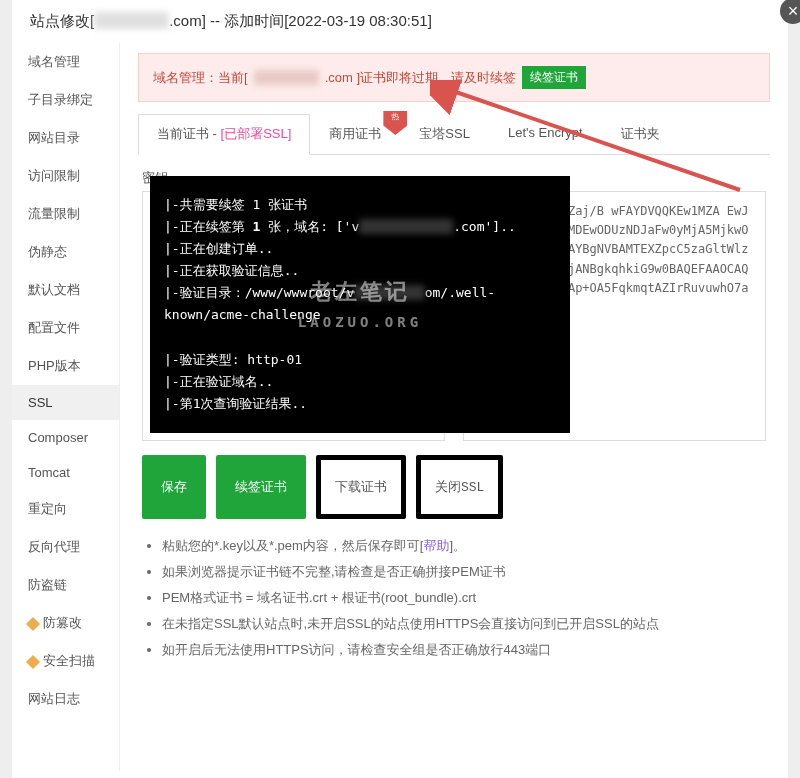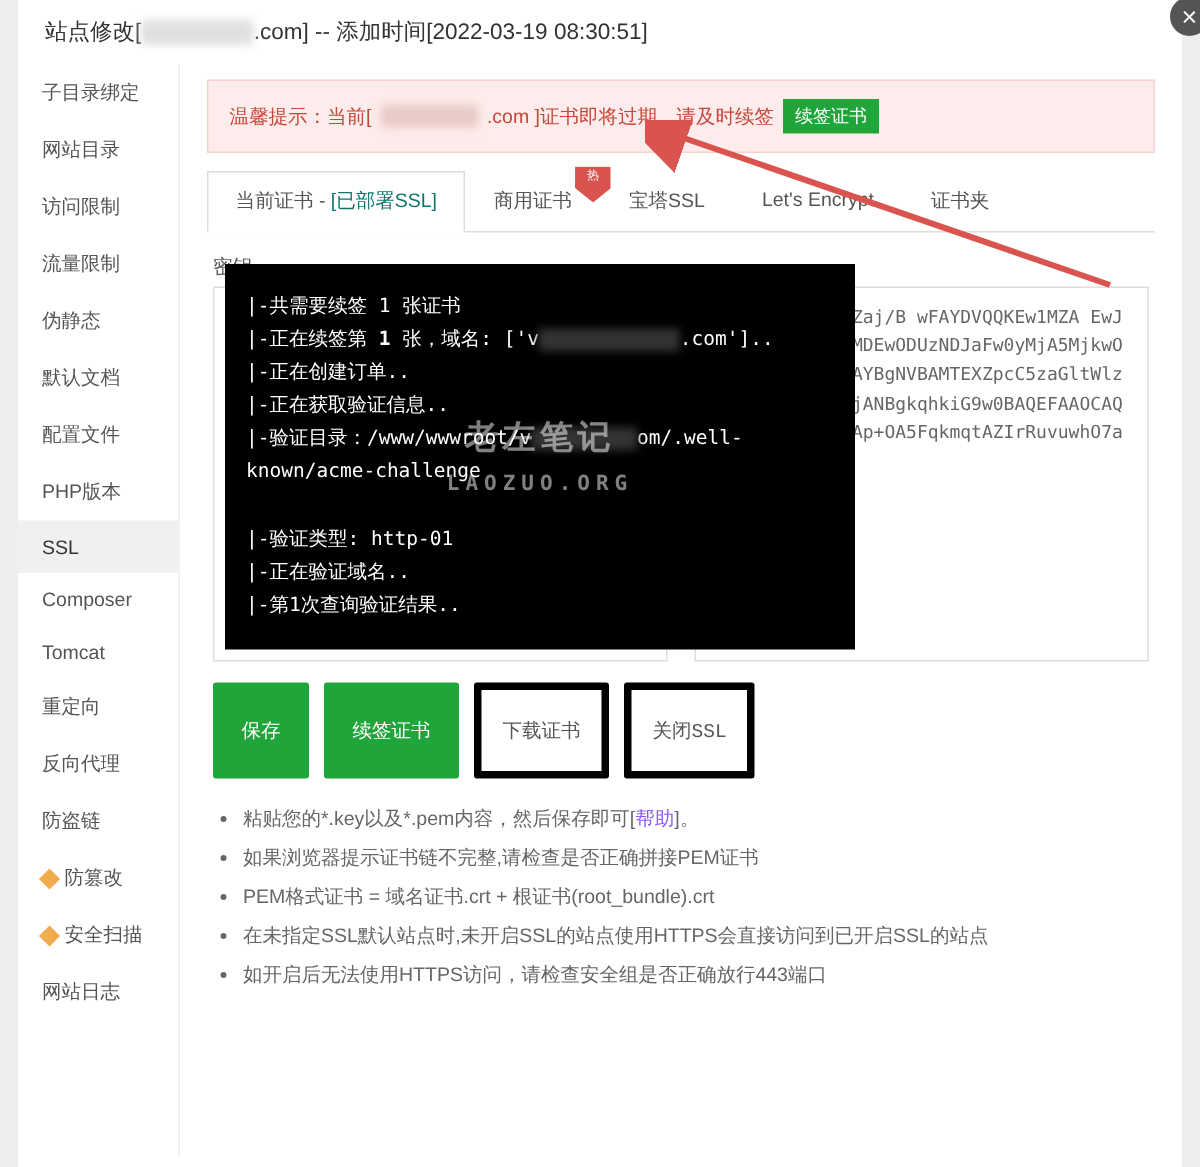--- a/index.html
+++ b/index.html
@@ -13,21 +13,21 @@
 .sidebar-item { padding: 10px 16px; font-size: 13px; color: #555; cursor: pointer; }
 .sidebar-item.active { background: #f0f0f0; color: #333; }
 .sidebar-item .diamond { display: inline-block; width: 10px; height: 10px; background: #f0ad4e; transform: rotate(45deg); margin-right: 5px; vertical-align: middle; }
 .main { flex: 1; padding: 10px 18px; position: relative; }
 .alert { background: #fdeceb; border: 1px solid #f7d2cd; padding: 12px 14px; font-size: 13px; color: #c54738; display: flex; align-items: center; gap: 6px; }
 .alert .blur { background: #e8cac6; filter: blur(3px); color: transparent; border-radius: 2px; }
 .btn-green-sm { background: #20a53a; color: #fff; padding: 3px 8px; font-size: 12px; border: none; cursor: pointer; }
 .tabs { display: flex; border-bottom: 1px solid #ddd; margin-top: 12px; position: relative; }
 .tab { padding: 10px 18px; font-size: 13px; color: #555; border: 1px solid transparent; cursor: pointer; position: relative; }
 .tab.active { border: 1px solid #ddd; border-bottom-color: #fff; margin-bottom: -1px; background: #fff; }
-.tab .deployed { color: #0f766e; }
+.tab .deployed { color: #ec4899; }
 .tab .ribbon { position: absolute; top: -4px; right: -8px; width: 24px; height: 24px; background: #d9534f; transform: rotate(0deg); clip-path: polygon(0 0, 100% 0, 100% 60%, 50% 100%, 0 60%); color: #fff; font-size: 8px; text-align: center; line-height: 12px; }
 .cert-area { padding: 14px 4px; }
 .cert-row { display: flex; gap: 18px; }
 .cert-box { flex: 1; border: 1px solid #ddd; padding: 10px; height: 250px; font-family: monospace; font-size: 12px; color: #666; word-break: break-all; overflow: hidden; line-height: 1.6; }
 .key-label { font-size: 13px; color: #555; margin-bottom: 4px; }
 .btn-row { display: flex; gap: 10px; margin-top: 14px; }
 .btn { padding: 18px 14px; font-size: 13px; border: 5px solid #000000; background: #fff; color: #555; cursor: pointer; border-radius: 2px; font-family: Liberation Mono, monospace; }
 .btn.primary { background: #20a53a; color: #fff; border-color: #20a53a; }
 .notes { margin-top: 14px; font-size: 13px; color: #666; line-height: 2; padding-left: 4px; }
 .notes li { list-style: disc; margin-left: 16px; }
@@ -43,20 +43,21 @@
 
 <div class="close-x">×</div>
 
 <div class="modal">
   <div class="title-bar">
     <span>站点修改[</span><span class="domain-blur">xxxxxxxxxx</span><span>.com]</span><span> -- 添加时间[</span><span>2022-03-19 08:30:51</span><span>]</span>
   </div>
 
   <div class="container">
     <div class="sidebar">
+      <div class="sidebar-item">域名管理</div>
       <div class="sidebar-item">子目录绑定</div>
       <div class="sidebar-item">网站目录</div>
       <div class="sidebar-item">访问限制</div>
       <div class="sidebar-item">流量限制</div>
       <div class="sidebar-item">伪静态</div>
       <div class="sidebar-item">默认文档</div>
       <div class="sidebar-item">配置文件</div>
       <div class="sidebar-item">PHP版本</div>
       <div class="sidebar-item active">SSL</div>
       <div class="sidebar-item">Composer</div>
@@ -64,21 +65,21 @@
       <div class="sidebar-item">重定向</div>
       <div class="sidebar-item">反向代理</div>
       <div class="sidebar-item">防盗链</div>
       <div class="sidebar-item"><span class="diamond"></span><span>防篡改</span></div>
       <div class="sidebar-item"><span class="diamond"></span><span>安全扫描</span></div>
       <div class="sidebar-item">网站日志</div>
     </div>
 
     <div class="main">
       <div class="alert">
-        <span>温馨提示：当前[</span>
+        <span>域名管理：当前[</span>
         <span class="blur">xxxxxxxxxx</span>
         <span>.com ]证书即将过期，请及时续签</span>
         <button class="btn-green-sm">续签证书</button>
       </div>
 
       <div class="tabs">
         <div class="tab active"><span>当前证书 - </span><span class="deployed">[已部署SSL]</span></div>
         <div class="tab"><span>商用证书</span><span class="ribbon">热</span></div>
         <div class="tab">宝塔SSL</div>
         <div class="tab">Let's Encrypt</div>

